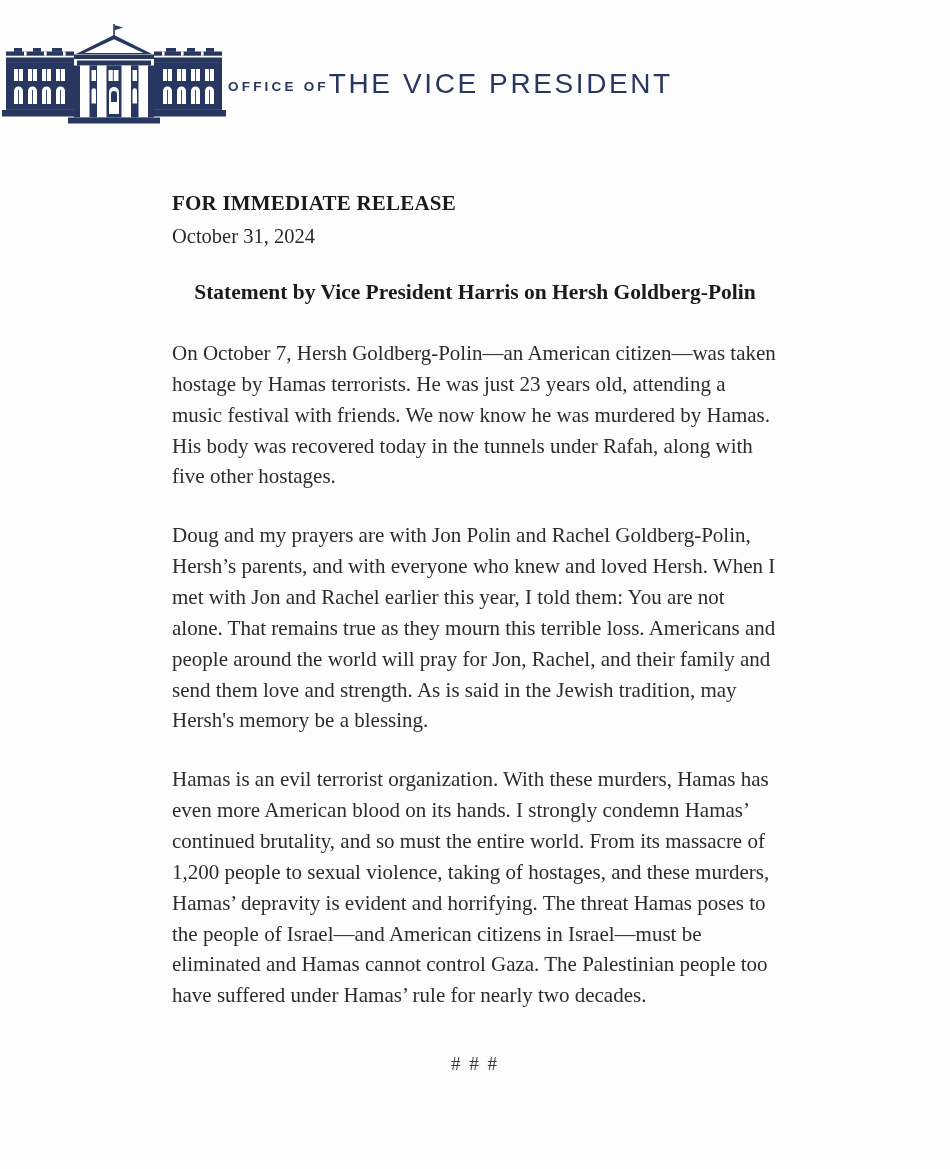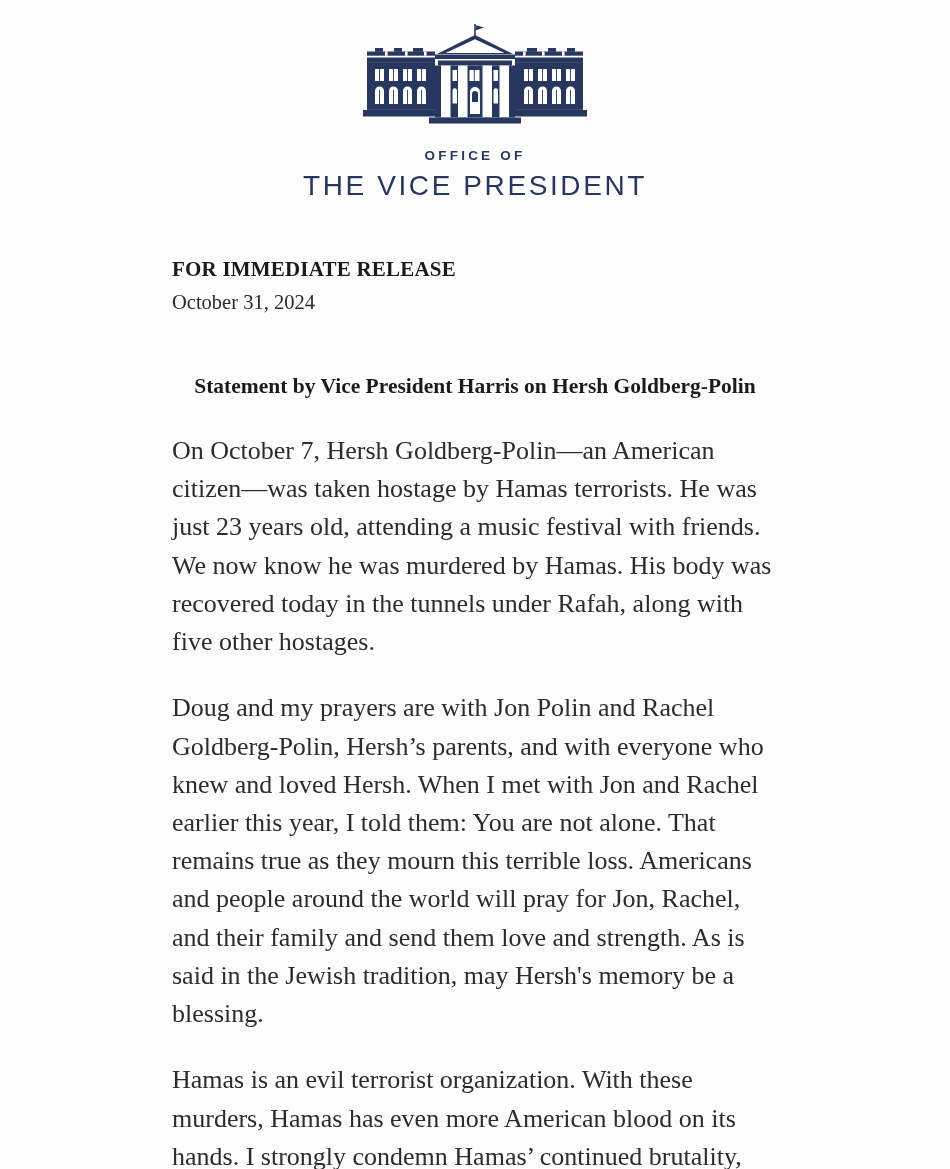--- a/index.html
+++ b/index.html
@@ -19,21 +19,21 @@
     height: 1169px;
     background: #fdfdfd;
     padding: 0;
   }
 
   
   .masthead {
     width: 100%;
     padding-top: 24px;
     display: flex;
-    flex-direction: column;
+    flex-direction: row;
     align-items: center;
   }
 
   .wh-logo {
     display: block;
     width: 228px;
     height: 112px;
   }
 
   .office-of {
@@ -72,31 +72,31 @@
     letter-spacing: 0.2px;
   }
 
   .release-date {
     margin-top: 9px;
     font-size: 20.5px;
     color: #2a2a2a;
   }
 
   .statement-title {
-    margin-top: 60px;
+    margin-top: 32px;
     font-size: 21.5px;
     font-weight: 700;
     color: #1b1b1b;
     text-align: center;
     padding: 0 10px;
   }
 
   .para {
     margin-top: 28px;
-    font-size: 26px;
+    font-size: 21px;
     line-height: 1.47;
     color: #2c2c2c;
     text-align: left;
   }
 
   .para.first { margin-top: 33px; }
 
   .end-mark {
     margin-top: 42px;
     text-align: center;

